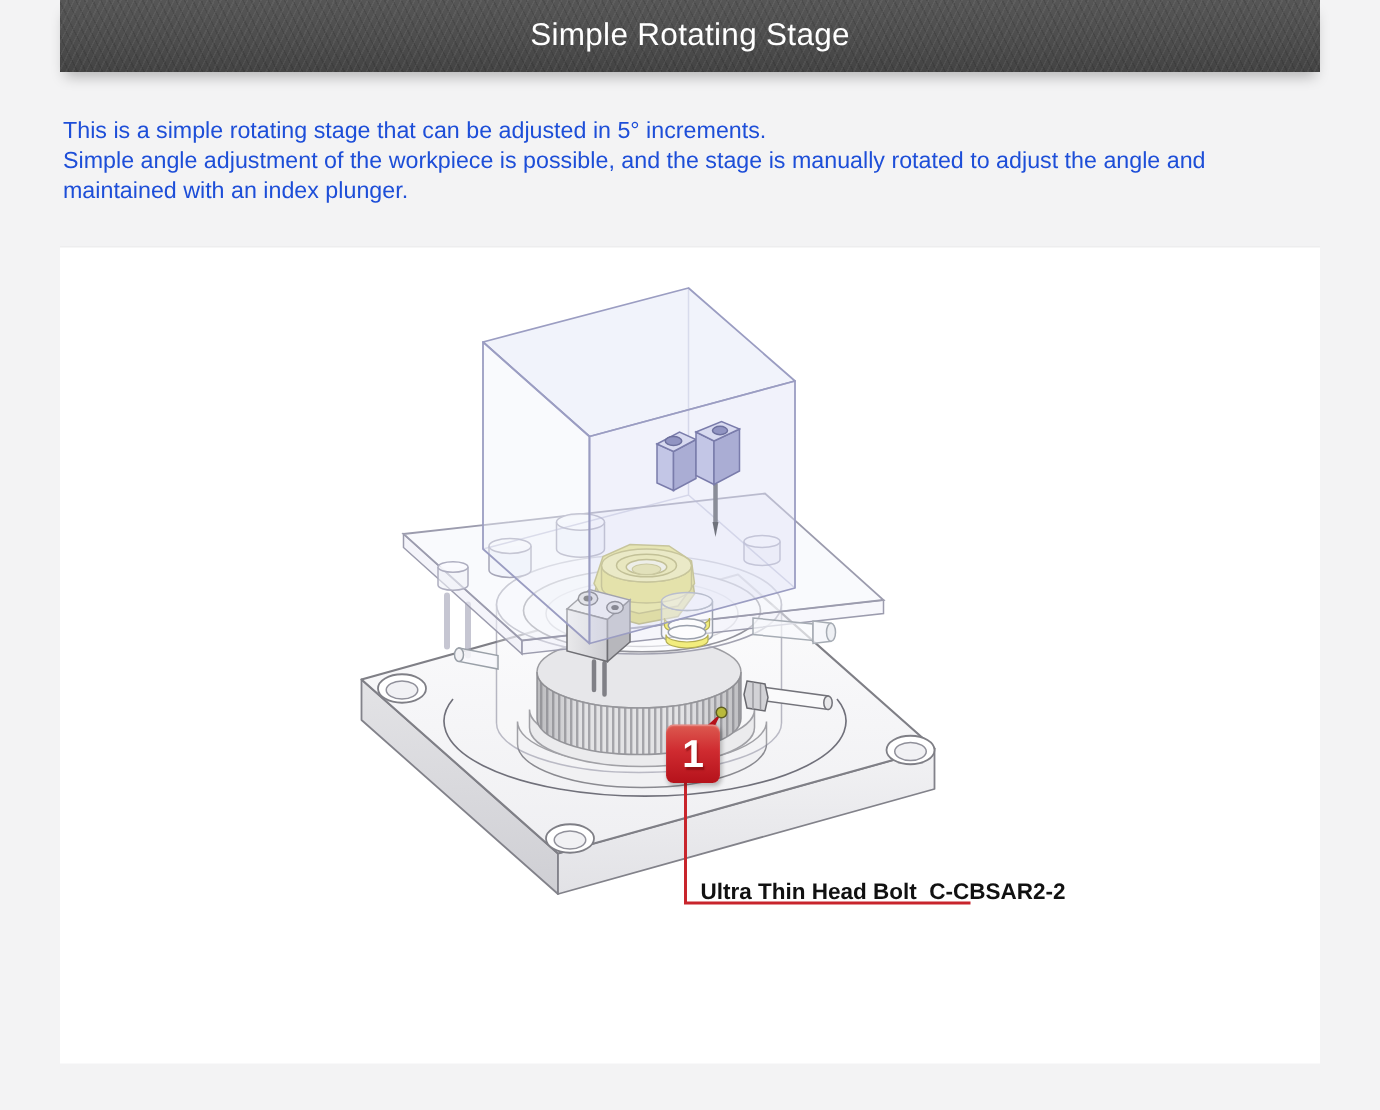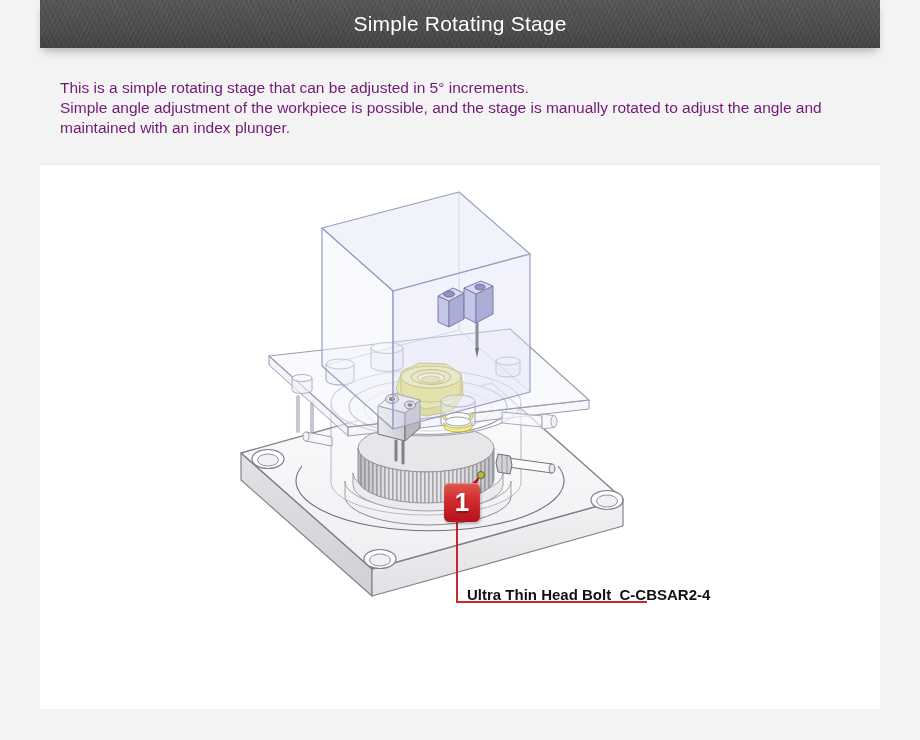--- a/index.html
+++ b/index.html
@@ -12,21 +12,21 @@
     position:absolute;left:40px;top:0;width:840px;height:48px;
     background:
       repeating-linear-gradient(116deg, rgba(255,255,255,0.055) 0 1px, rgba(255,255,255,0) 1px 4px),
       repeating-linear-gradient(64deg, rgba(0,0,0,0.10) 0 1px, rgba(0,0,0,0) 1px 5px),
       linear-gradient(180deg,#565656 0%,#4c4c4c 60%,#434343 100%);
     box-shadow:0 6px 9px -3px rgba(0,0,0,0.28);
     display:flex;align-items:center;justify-content:center;
   }
   .hdr-title{color:#fff;font-size:21px;letter-spacing:0.2px;}
   
-  .intro{position:absolute;left:60px;top:78px;width:800px;color:#701a75;}
+  .intro{position:absolute;left:42px;top:78px;width:800px;color:#1d4ed8;}
   .intro p{margin:0;font-size:15.5px;line-height:20px;}
   .intro p + p{}
   
   .figure-box{
     position:absolute;left:40px;top:164px;width:840px;height:544px;
     background:#fff;border-top:1px solid #ededee;
   }
   .figure-box svg{position:absolute;left:0;top:0;}
   .callout-badge{
     position:absolute;left:404px;top:318px;width:36px;height:39px;
@@ -212,15 +212,15 @@
       <g>
         <polyline points="417,357 417,437 607,437" fill="none" stroke="#c8252c" stroke-width="2"></polyline>
         <path d="M429,321 L441,310 L434,324 Z" fill="#b5121b"></path>
         <circle cx="441" cy="310" r="3.5" fill="#b9ba3c" stroke="#5f5f22" stroke-width="1"></circle>
       </g>
     </svg>
 
     <div class="callout-badge">
       <span>1</span>
     </div>
-    <div class="callout-label">Ultra Thin Head Bolt  C-CBSAR2-4</div>
+    <div class="callout-label">Ultra Thin Head Bolt  C-CBSAR2-2</div>
   </div>
 </div>
 
 </body></html>

